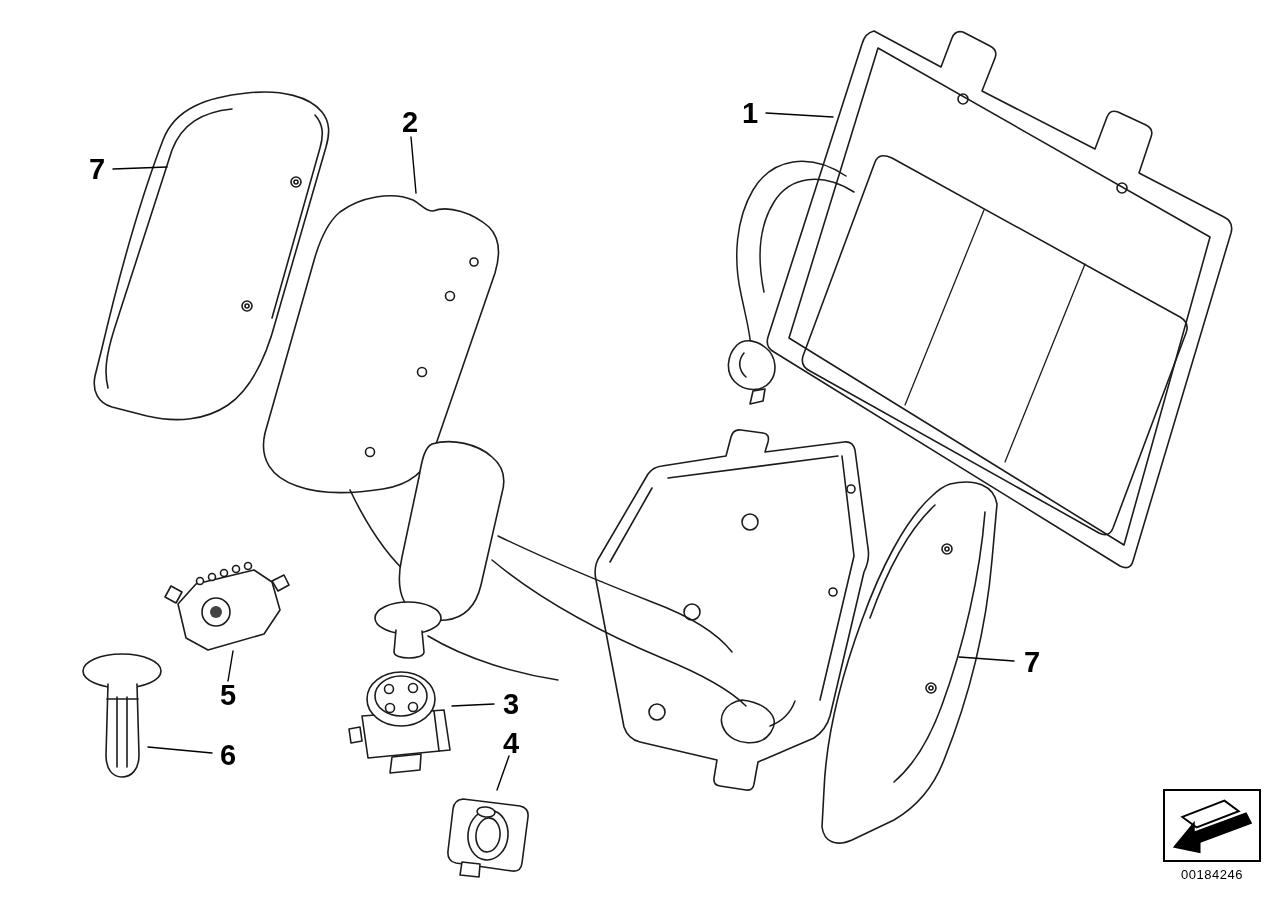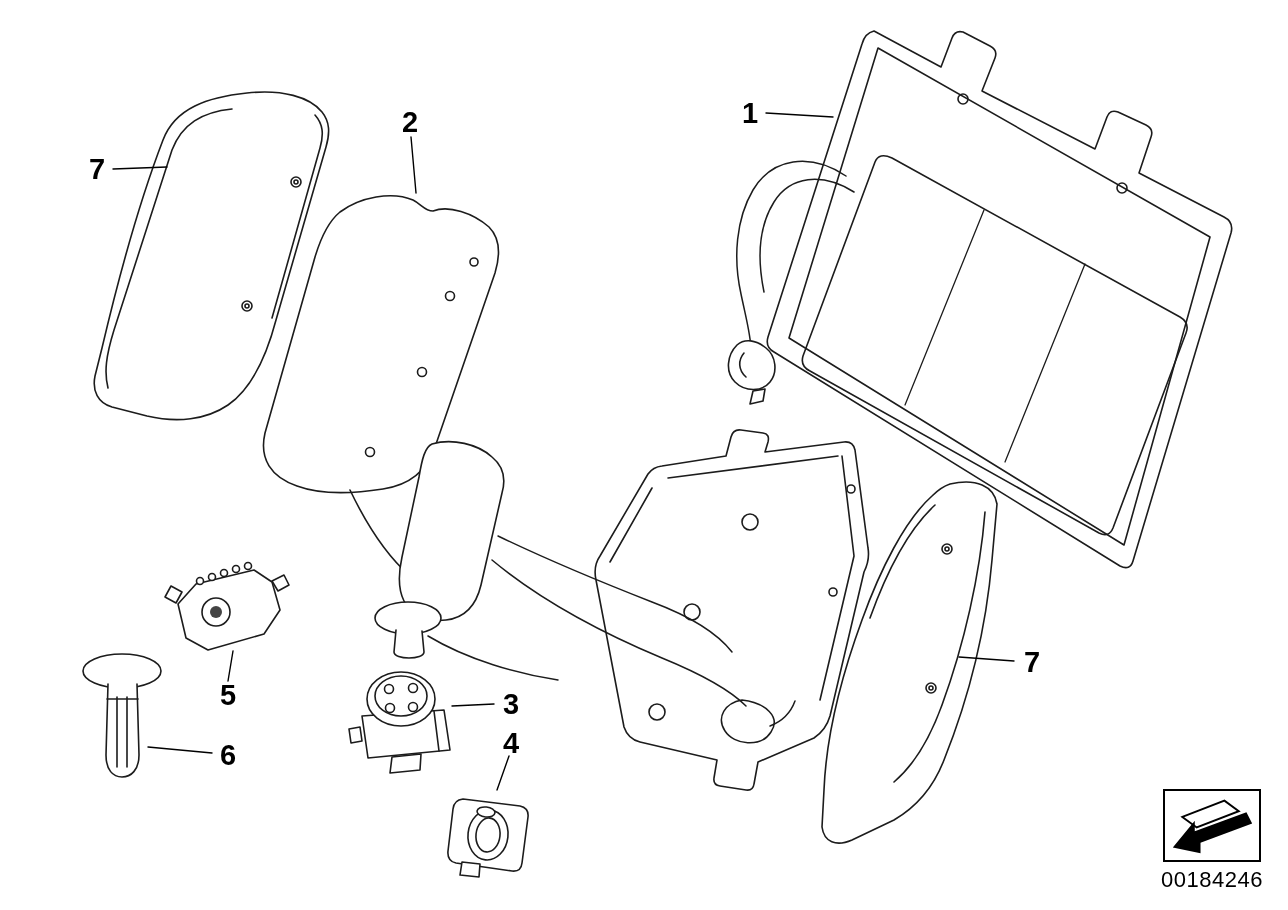--- a/index.html
+++ b/index.html
@@ -32,21 +32,21 @@
     border: 2.5px solid #000;
     background: #fff;
     display: flex; align-items: center; justify-content: center;
     cursor: pointer;
   }
   .diagram-id {
     position: absolute;
     left: 1156px; top: 867px;
     width: 112px;
     text-align: center;
-    font-size: 22px;
+    font-size: 13px;
     color: #000;
     letter-spacing: 0.5px;
   }
 </style>
 </head>
 <body>
 
 <div class="stage">
 
   <svg class="art" width="1288" height="910" viewBox="0 0 1288 910" xmlns="http://www.w3.org/2000/svg">

